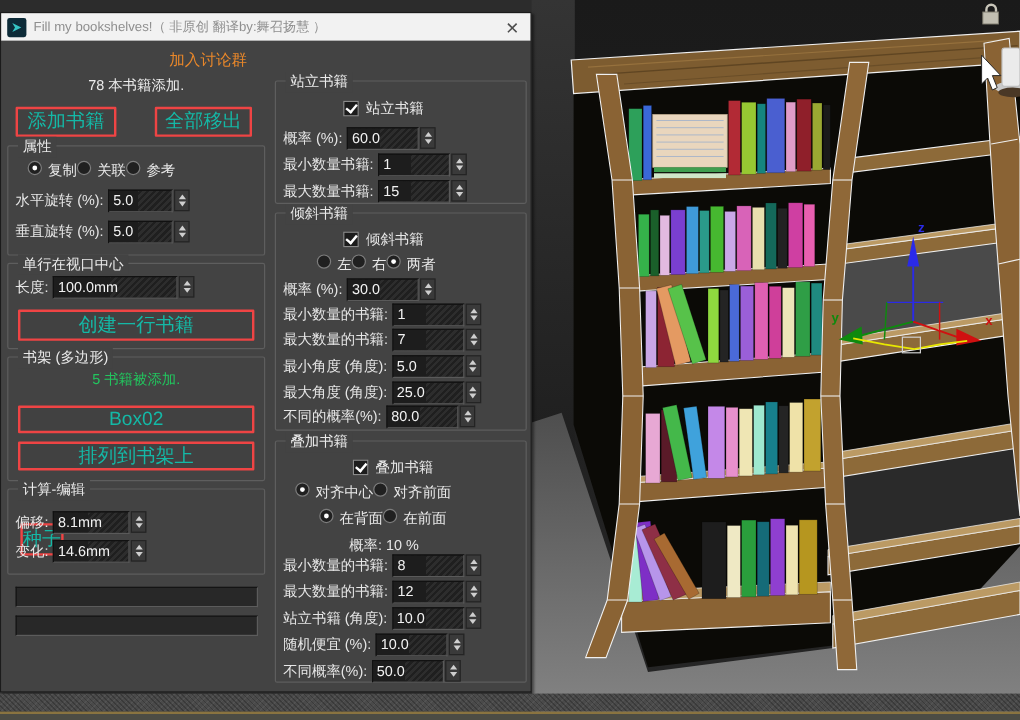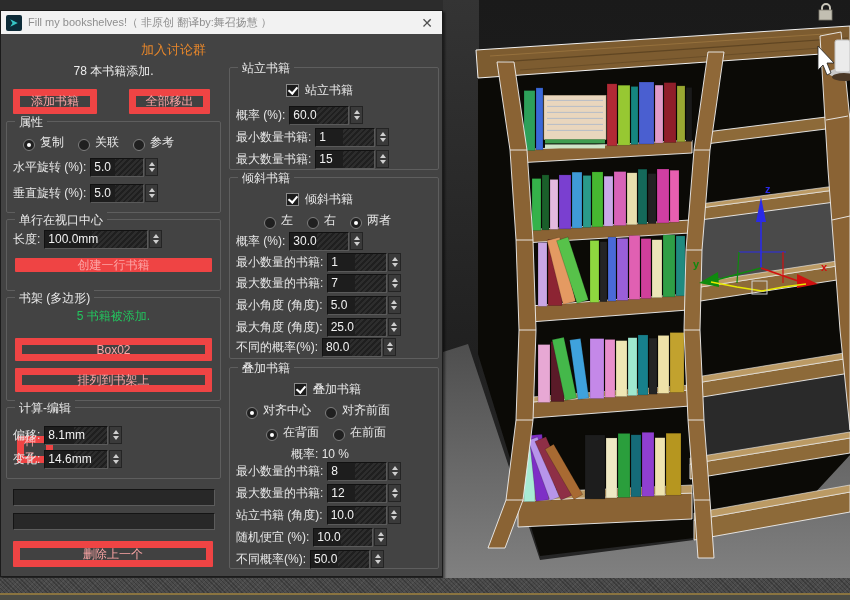--- a/index.html
+++ b/index.html
@@ -26,22 +26,22 @@
     box-shadow:2px 2px 2px rgba(0,0,0,.45);color:#e8e8e8;font-size:12px}
   .titlebar{position:absolute;left:0;top:0;right:0;height:23px;background:#f2f2f2;
     display:flex;align-items:center;padding:0 5px;box-sizing:border-box}
   .appicon{width:16px;height:16px;background:#0d2b38;border-radius:2px;flex:0 0 16px;display:flex;align-items:center;justify-content:center}
   .title{color:#8f8f8f;font-size:11px;margin-left:6px;white-space:nowrap;overflow:hidden}
   .close{margin-left:auto;color:#4f4f4f;font-size:14px;width:20px;text-align:center;line-height:20px}
   .dbody{position:absolute;left:0;top:23px;right:0;bottom:0;background:#434343}
 
   .link{position:absolute;top:7px;left:0;width:345px;text-align:center;color:#e8872a;font-size:13px}
   .count{position:absolute;top:29px;left:0;width:225px;text-align:center;color:#ececec}
-  .btn{position:absolute;background:#414141;border:7px solid #ef4444;color:#fca5a5;
-    font-size:12px;display:flex;align-items:center;justify-content:center;box-sizing:border-box;border-radius:1px}
+  .btn{position:absolute;background:#414141;border:2px solid #ef4444;color:#14b8a6;
+    font-size:16px;display:flex;align-items:center;justify-content:center;box-sizing:border-box;border-radius:1px}
   .group{position:absolute;border:1px solid #5e5e5e;border-radius:2px;box-sizing:border-box}
   .legend{position:absolute;top:-8px;left:8px;background:#434343;padding:0 4px;font-size:12px;color:#eaeaea;white-space:nowrap}
 
   .srow{position:absolute;left:6px;right:6px;display:flex;align-items:center;justify-content:flex-start;height:18px}
   .pr26 .srow{padding-right:26px}
   .pr24 .srow{padding-right:24px}
   .pr4  .srow{padding-right:4px}
   .lbl{margin-right:4px;white-space:nowrap;color:#e6e6e6}
   .field{width:52px;height:16px;background:#1d1d1d;
     background-image:linear-gradient(90deg,#1d1d1d 0 46%,rgba(0,0,0,0) 46%),
@@ -49,21 +49,21 @@
     border:1px solid #111;border-bottom-color:#5a5a5a;border-right-color:#5a5a5a;
     color:#f2f2f2;padding:1px 3px 0 3px;font-size:12px;overflow:hidden;white-space:nowrap;box-sizing:content-box}
   .w46{width:46px}.w56{width:56px}.w96{width:96px}
   .spin{width:13px;height:18px;margin-left:1px;background:#3a3a3a;border:1px solid #242424;box-sizing:border-box;
     display:flex;flex-direction:column;align-items:center;justify-content:space-evenly}
   .spin i{display:block;width:0;height:0}
   .spin .up{border-left:3.5px solid transparent;border-right:3.5px solid transparent;border-bottom:4px solid #cfcfcf}
   .spin .dn{border-left:3.5px solid transparent;border-right:3.5px solid transparent;border-top:4px solid #cfcfcf}
 
   .rrow{position:absolute;display:flex;align-items:center}
-  .ritem{display:flex;align-items:flex-end;margin-right:14px}
+  .ritem{display:flex;align-items:flex-start;}
   .radio{width:12px;height:12px;border-radius:50%;background:#202020;border:1px solid #7d7d7d;
     margin-right:5px;position:relative;box-sizing:border-box;flex:0 0 12px}
   .radio.on::after{content:"";position:absolute;left:3px;top:3px;width:4px;height:4px;border-radius:50%;background:#fff}
   .cbrow{position:absolute;display:flex;align-items:center}
   .cb{width:13px;height:13px;background:#1c1c1c;border:1px solid #8a8a8a;margin-right:6px;
     position:relative;box-sizing:border-box;flex:0 0 13px}
   .cb.on::after{content:"";position:absolute;left:3px;top:0px;width:4px;height:7px;
     border-right:2px solid #fff;border-bottom:2px solid #fff;transform:rotate(40deg)}
   .plabel{position:absolute;left:0;right:28px;text-align:center;color:#e6e6e6}
   .statusline{position:absolute;left:0;right:0;text-align:center;color:#22c55e}
@@ -297,21 +297,21 @@
     <div class="group pr26" style="left:5px;top:185px;width:215px;height:72px">
       <span class="legend">单行在视口中心</span>
       <div class="srow" style="top:10px">
         <span class="lbl">长度:</span>
         <span class="field w96">100.0mm</span>
         <span class="spin">
             <i class="up"></i>
             <i class="dn"></i>
           </span>
       </div>
-      <div class="btn" style="left:8px;top:38px;right:8px;height:14px">创建一行书籍</div>
+      <div class="btn" style="left:8px;top:38px;right:8px;height:26px">创建一行书籍</div>
     </div>
 
     <div class="group" style="left:5px;top:263px;width:215px;height:104px">
       <span class="legend">书架 (多边形)</span>
       <div class="statusline" style="top:10px">5 书籍被添加.</div>
       <div class="btn" style="left:8px;top:40px;right:8px;height:23px">Box02</div>
       <div class="btn" style="left:8px;top:70px;right:8px;height:24px">排列到书架上</div>
     </div>
 
     <div class="group pr24" style="left:5px;top:373px;width:215px;height:72px">
@@ -330,21 +330,20 @@
         <span class="field w56">14.6mm</span>
         <span class="spin">
             <i class="up"></i>
             <i class="dn"></i>
           </span>
       </div>
     </div>
 
     <div class="pbar" style="top:455px"></div>
     <div class="pbar" style="top:479px"></div>
-    <div class="btn" style="left:12px;top:507px;width:200px;height:26px">删除上一个</div>
 
     <div class="group pr4" style="left:228px;top:33px;width:210px;height:103px">
       <span class="legend">站立书籍</span>
       <div class="cbrow" style="left:56px;top:14px">
         <span class="cb on"></span>
         <span>站立书籍</span>
       </div>
       <div class="srow" style="top:38px">
         <span class="lbl">概率 (%):</span>
         <span class="field">60.0</span>

